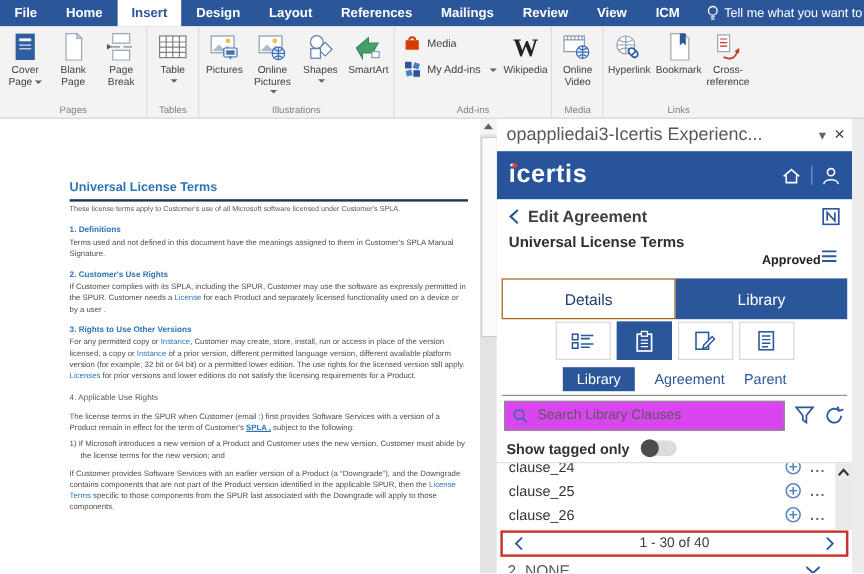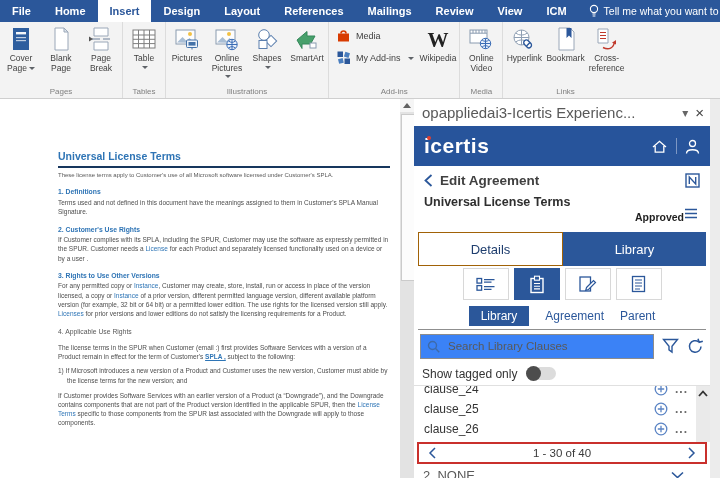--- a/index.html
+++ b/index.html
@@ -74,25 +74,25 @@
 
   .iconrow{height:36px;display:flex;align-items:center;justify-content:center;gap:5px;}
   .icell{width:44px;height:30px;border:1px solid #d8d8d8;background:#fff;display:flex;align-items:center;justify-content:center;cursor:default;}
   .icell.active{background:#2b579a;border-color:#2b579a;}
 
   .subtabs{height:27px;display:flex;align-items:center;justify-content:center;gap:16px;border-bottom:1px solid #8f8f8f;margin:0 4px;}
   .subtab{font-size:12px;color:#2b579a;cursor:default;}
   .subtab.active{background:#2b579a;color:#fff;padding:3px 12px;}
 
   .searchrow{height:32px;display:flex;align-items:center;padding:0 6px;gap:8px;}
-  .searchbox{flex:1;display:flex;align-items:center;gap:6px;border:1px solid #8c8c8c;height:23px;padding:0 6px;background:#3b82f6;}
+  .searchbox{flex:1;display:flex;align-items:center;gap:6px;border:1px solid #8c8c8c;height:23px;padding:0 6px;background:#d946ef;}
   .searchbox input{border:none;outline:none;flex:1;font-size:11.5px;font-family:"Liberation Sans",sans-serif;color:#333;background:transparent;min-width:0;}
   .searchbox input::placeholder{color:#595959;opacity:1;}
 
-  .taggedrow{height:23px;display:flex;align-items:center;padding:0 8px;gap:9px;border-bottom:1px solid #e0e0e0;}
+  .taggedrow{height:23px;display:flex;align-items:center;padding:0 8px;gap:9px;border-bottom:1px solid #e0e0e0;font-weight:bold;}
   .taggedrow .lbl{font-size:12px;color:#333;}
   .toggle{width:30px;height:13px;border-radius:8px;background:#dcdcdc;position:relative;cursor:default;}
   .toggle .knob{position:absolute;left:0px;top:-1px;width:15px;height:15px;border-radius:50%;background:#4d4d4d;}
 
   .clauselist{position:relative;height:56px;overflow:hidden;}
   .crow{height:20px;display:flex;align-items:center;padding:0 22px 0 10px;gap:7px;justify-content:flex-end;}
   .crow.first{margin-top:-7px;}
   .crow .nm{flex:1;font-size:12px;color:#333;}
   .dots{font-size:12px;color:#6b6b6b;font-weight:bold;letter-spacing:1px;line-height:8px;}
   .liststrip{position:absolute;right:0;top:0;bottom:0;width:14px;background:#eaeaea;display:flex;justify-content:center;padding-top:4px;}

